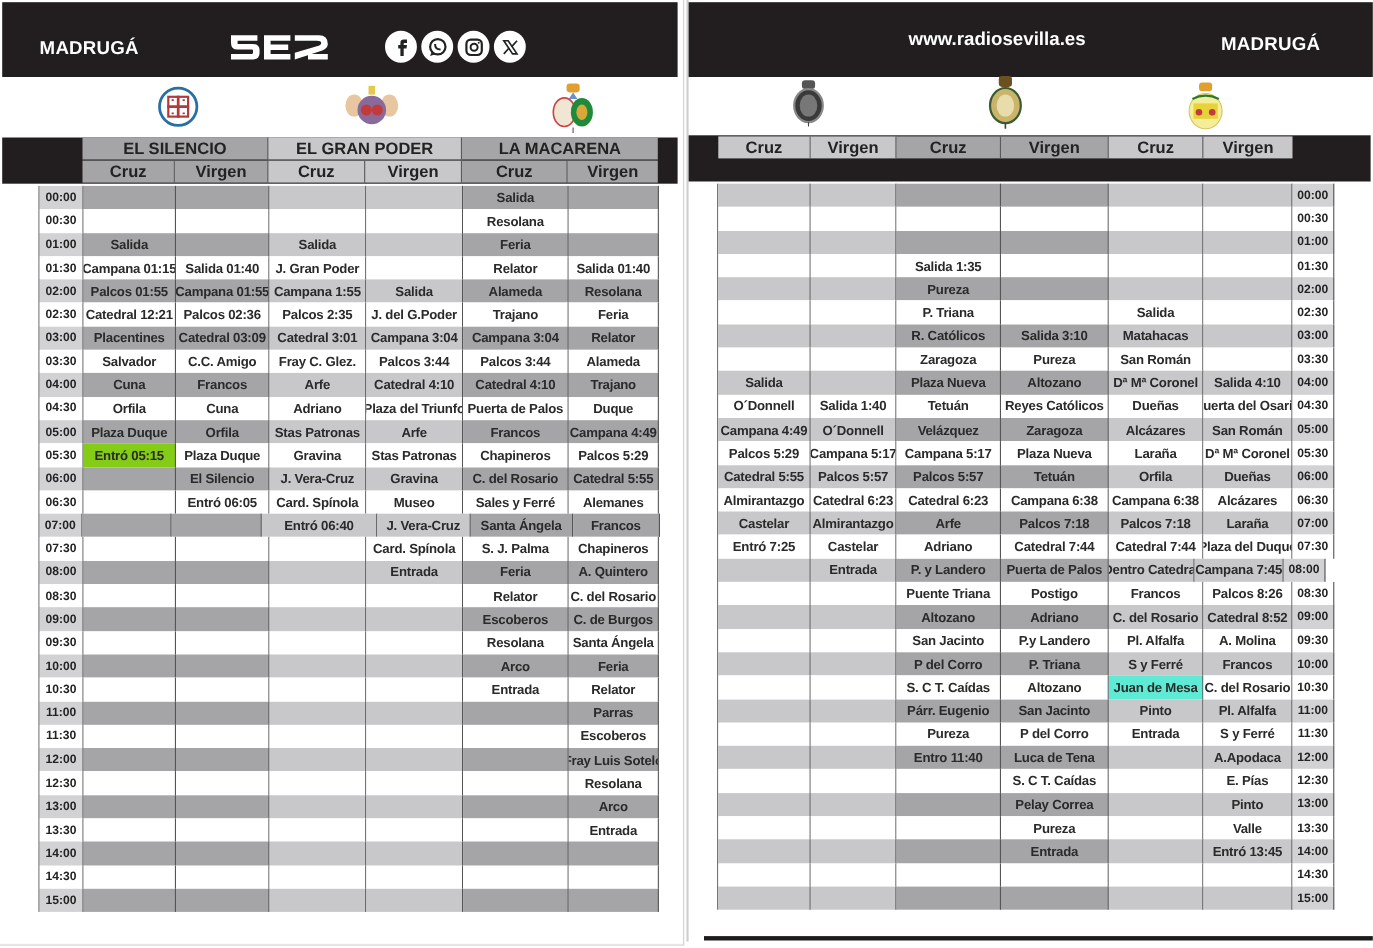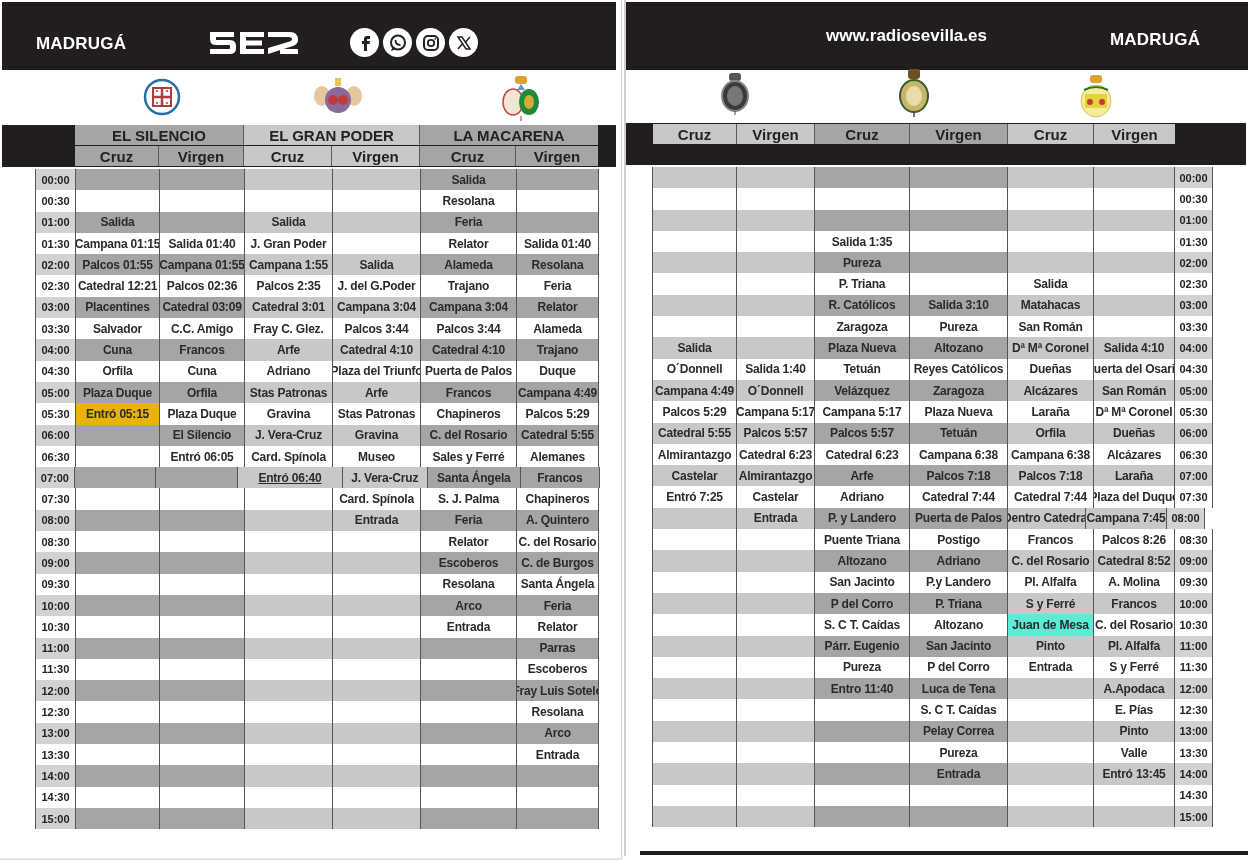--- a/index.html
+++ b/index.html
@@ -215,21 +215,21 @@
         <div class="cell time" style="width: 40px; background: rgb(210, 210, 212);">05:00</div>
         <div class="cell" style="width: 84px; background: rgb(165, 165, 167);">Plaza Duque</div>
         <div class="cell" style="width: 85px; background: rgb(165, 165, 167);">Orfila</div>
         <div class="cell" style="width: 88px; background: rgb(200, 200, 202);">Stas Patronas</div>
         <div class="cell" style="width: 88px; background: rgb(200, 200, 202);">Arfe</div>
         <div class="cell" style="width: 96px; background: rgb(165, 165, 167);">Francos</div>
         <div class="cell" style="width: 82px; background: rgb(165, 165, 167);">Campana 4:49</div>
       </div>
       <div class="row">
         <div class="cell time" style="width: 40px; background: rgb(255, 255, 255);">05:30</div>
-        <div class="cell" style="width: 84px; background: #eab308;">Entró 05:15</div>
+        <div class="cell" style="width: 84px; background: #84cc16;">Entró 05:15</div>
         <div class="cell" style="width: 85px; background: rgb(255, 255, 255);">Plaza Duque</div>
         <div class="cell" style="width: 88px; background: rgb(255, 255, 255);">Gravina</div>
         <div class="cell" style="width: 88px; background: rgb(255, 255, 255);">Stas Patronas</div>
         <div class="cell" style="width: 96px; background: rgb(255, 255, 255);">Chapineros</div>
         <div class="cell" style="width: 82px; background: rgb(255, 255, 255);">Palcos 5:29</div>
       </div>
       <div class="row">
         <div class="cell time" style="width: 40px; background: rgb(210, 210, 212);">06:00</div>
         <div class="cell" style="width: 84px; background: rgb(165, 165, 167);"></div>
         <div class="cell" style="width: 85px; background: rgb(165, 165, 167);">El Silencio</div>
@@ -244,21 +244,21 @@
         <div class="cell" style="width: 85px; background: rgb(255, 255, 255);">Entró 06:05</div>
         <div class="cell" style="width: 88px; background: rgb(255, 255, 255);">Card. Spínola</div>
         <div class="cell" style="width: 88px; background: rgb(255, 255, 255);">Museo</div>
         <div class="cell" style="width: 96px; background: rgb(255, 255, 255);">Sales y Ferré</div>
         <div class="cell" style="width: 82px; background: rgb(255, 255, 255);">Alemanes</div>
       </div>
       <div class="row">
         <div class="cell time" style="width: 40px; background: rgb(210, 210, 212);">07:00</div>
         <div class="cell" style="width: 84px; background: rgb(165, 165, 167);"></div>
         <div class="cell" style="width: 85px; background: rgb(165, 165, 167);"></div>
-        <div class="cell" style="width: 108px; background: rgb(200, 200, 202); text-decoration: underline;">Entró 06:40</div>
+        <div class="cell" style="width: 108px; background: rgb(200, 200, 202);">Entró 06:40</div>
         <div class="cell" style="width: 88px; background: rgb(200, 200, 202);">J. Vera-Cruz</div>
         <div class="cell" style="width: 96px; background: rgb(165, 165, 167);">Santa Ángela</div>
         <div class="cell" style="width: 82px; background: rgb(165, 165, 167);">Francos</div>
       </div>
       <div class="row">
         <div class="cell time" style="width: 40px; background: rgb(255, 255, 255);">07:30</div>
         <div class="cell" style="width: 84px; background: rgb(255, 255, 255);"></div>
         <div class="cell" style="width: 85px; background: rgb(255, 255, 255);"></div>
         <div class="cell" style="width: 88px; background: rgb(255, 255, 255);"></div>
         <div class="cell" style="width: 88px; background: rgb(255, 255, 255);">Card. Spínola</div>

